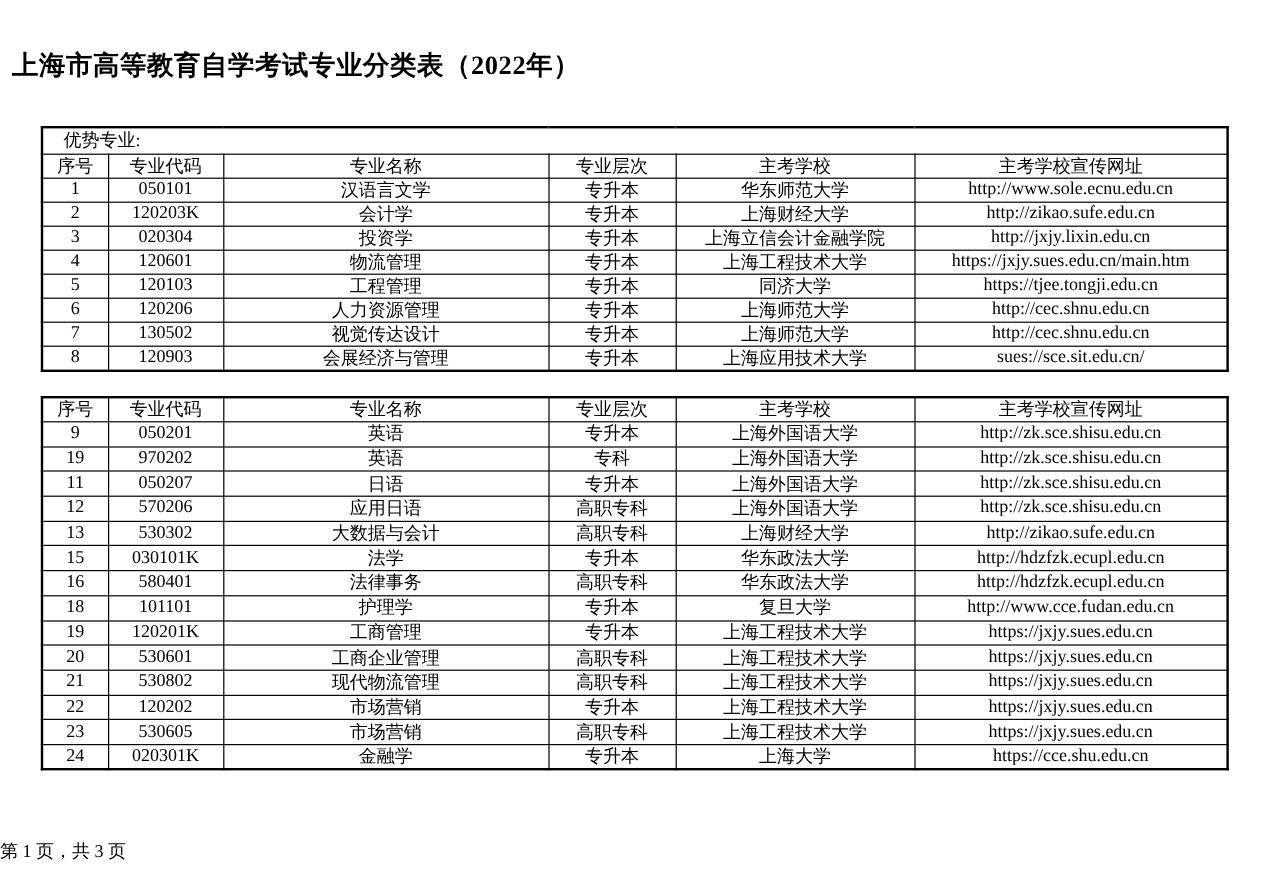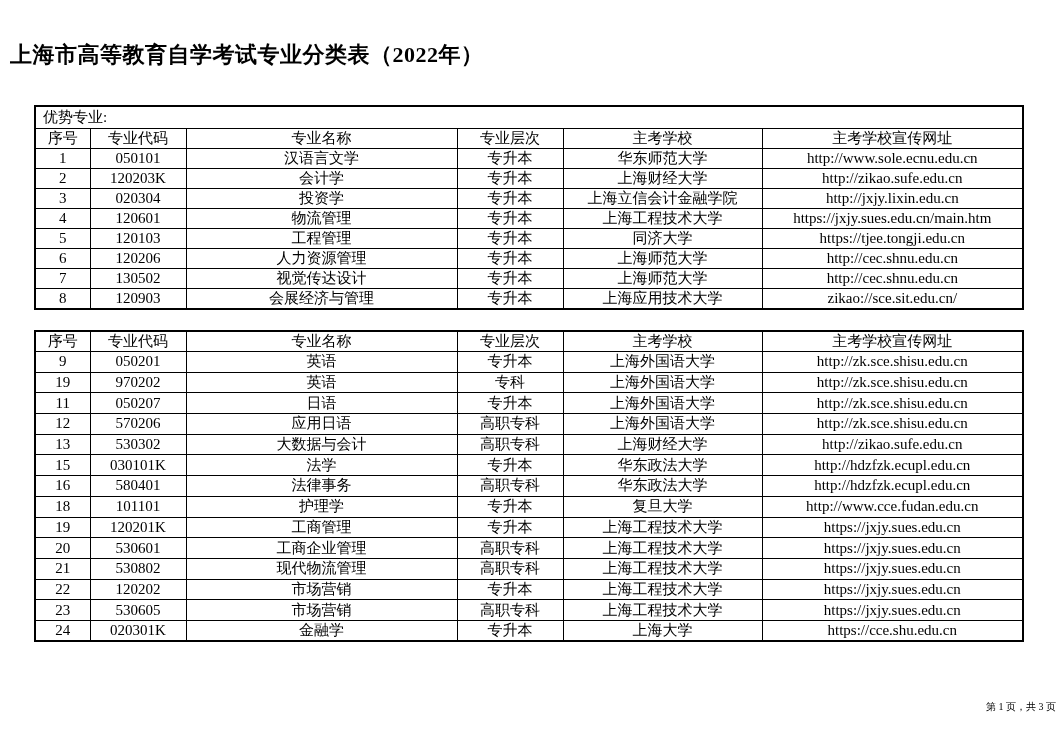--- a/index.html
+++ b/index.html
@@ -41,34 +41,34 @@
     padding: 0 2px;
     font-size: 15px;
     font-weight: normal;
     text-align: center;
     vertical-align: middle;
     white-space: nowrap;
     overflow: hidden;
   }
   tr.label-row td {
     text-align: left;
-    padding-left: 7px;
+    padding-left: 17px;
     height: 22px;
     font-size: 15px;
   }
   tr.header-row th { height: 20px; }
   #table-0 tr.data-row td { height: 19.7px; }
   #table-1 tr.data-row td { height: 20.7px; }
   td.url-cell { font-size: 14px; }
   .footer {
     position: absolute;
     top: 700px; left: 0;
     width: 100%;
-    text-align: right;
-    font-size: 10px;
+    text-align: left;
+    font-size: 15px;
   }
 </style>
 </head>
 <body>
 
 <div class="page">
 
   <h1 class="title">上海市高等教育自学考试专业分类表（2022年）</h1>
 
   <table class="majors-table" id="table-0">
@@ -147,21 +147,21 @@
           <td>专升本</td>
           <td>上海师范大学</td>
           <td class="url-cell">http://cec.shnu.edu.cn</td>
         </tr>
         <tr class="data-row">
           <td>8</td>
           <td>120903</td>
           <td>会展经济与管理</td>
           <td>专升本</td>
           <td>上海应用技术大学</td>
-          <td class="url-cell">zikao://sce.sit.edu.cn/</td>
+          <td class="url-cell">sues://sce.sit.edu.cn/</td>
         </tr>
       </tbody>
   </table>
 
   <table class="majors-table" id="table-1">
     <colgroup>
       <col style="width:55px">
       <col style="width:96px">
       <col style="width:271px">
       <col style="width:106px">

